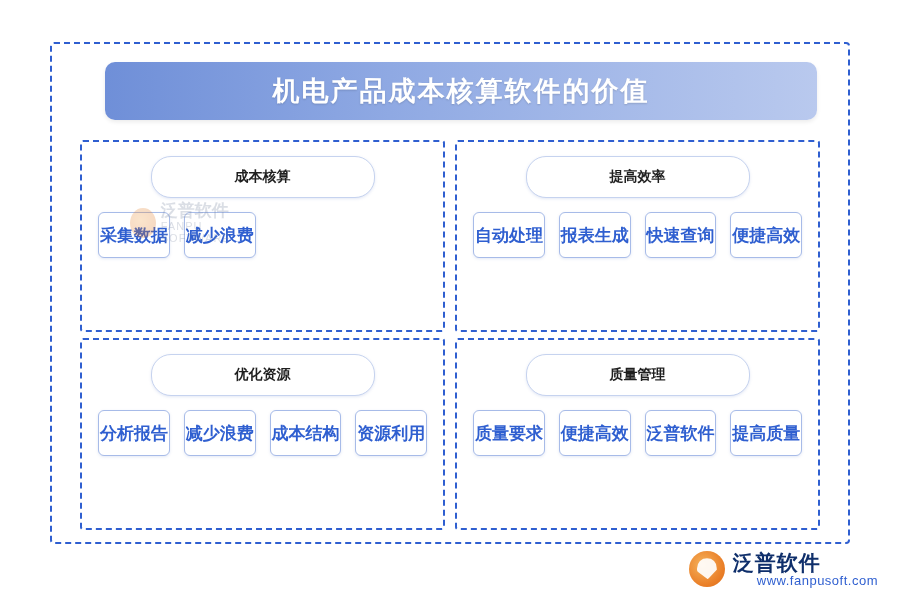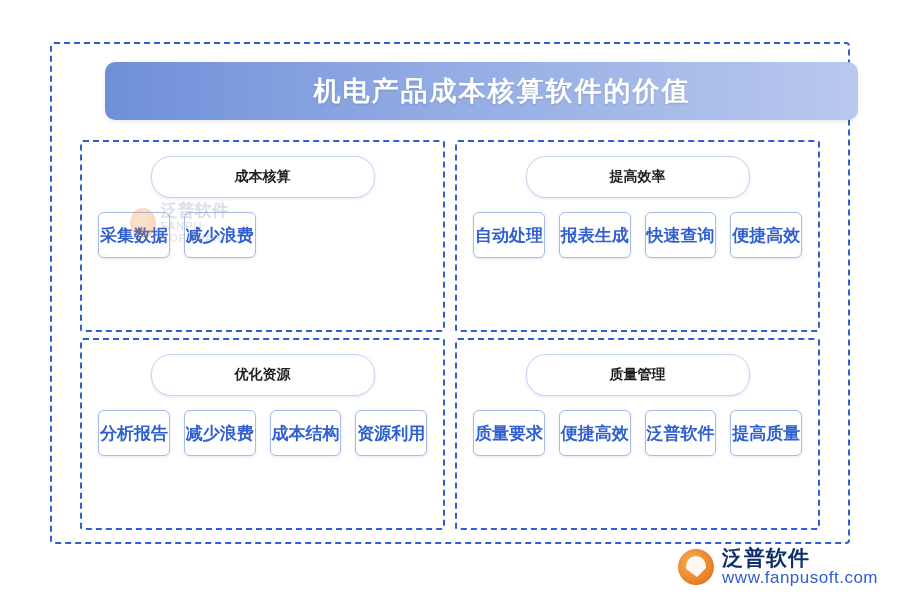--- a/index.html
+++ b/index.html
@@ -33,21 +33,20 @@
     left: 105px;
     top: 62px;
     width: 712px;
     height: 58px;
     border-radius: 10px;
     background: linear-gradient(90deg, #6f8fd8 0%, #8fa9e3 40%, #b9c9ee 100%);
     display: flex;
     align-items: center;
     justify-content: center;
     box-shadow: 0 2px 4px rgba(0,0,0,0.08);
-    padding-left: 41px;
   }
   .title-text {
     color: #ffffff;
     font-size: 27px;
     font-weight: bold;
     letter-spacing: 2px;
     text-shadow: 0 1px 2px rgba(0,0,0,0.15);
   }
 
   
@@ -178,23 +177,24 @@
     flex-direction: column;
     line-height: 1.1;
   }
   .logo-name {
     font-size: 21px;
     font-weight: bold;
     color: #0f2f6b;
     letter-spacing: 1px;
   }
   .logo-url {
-    font-size: 17px;
+    font-size: 13px;
     color: #2f5fd0;
     letter-spacing: 0.5px;
+    margin-left: 24px;
   }
 </style>
 </head>
 <body>
 
 <div class="outer-frame"></div>
 
 <div class="title-banner">
   <div class="title-text">机电产品成本核算软件的价值</div>
 </div>

